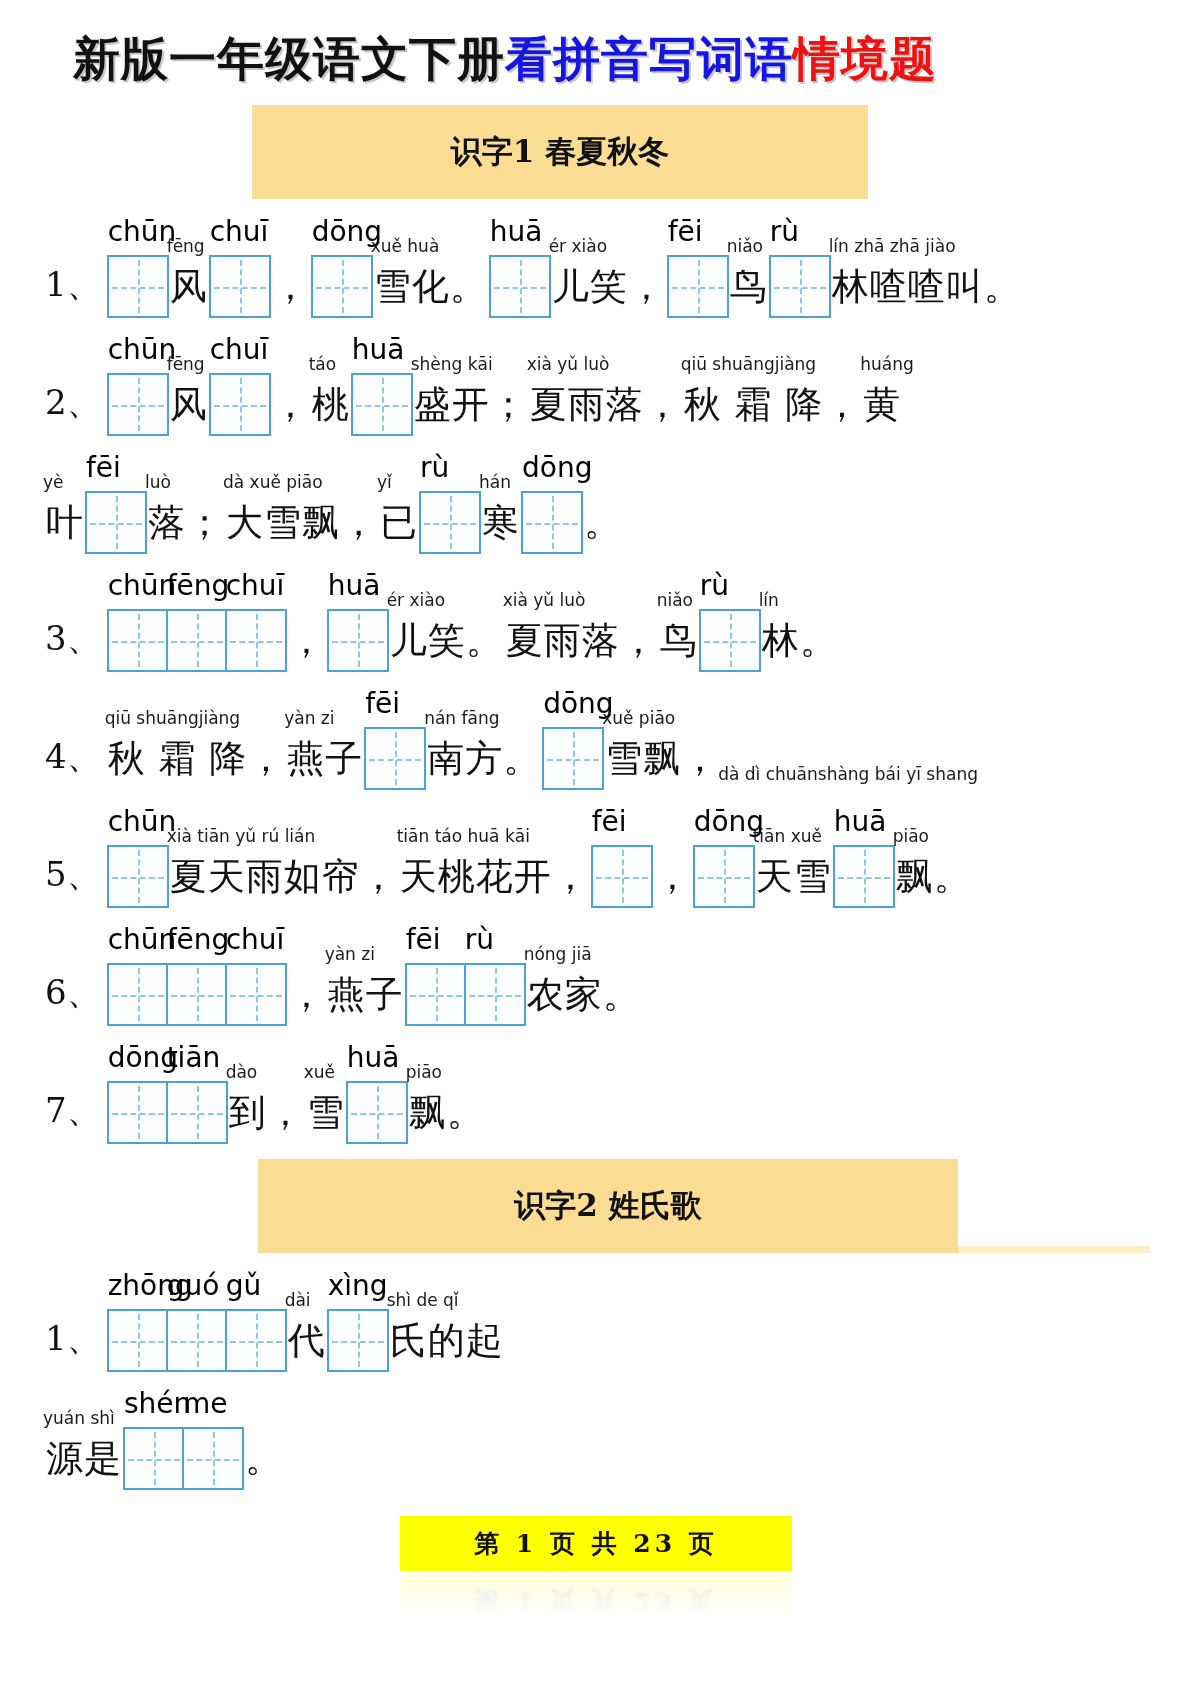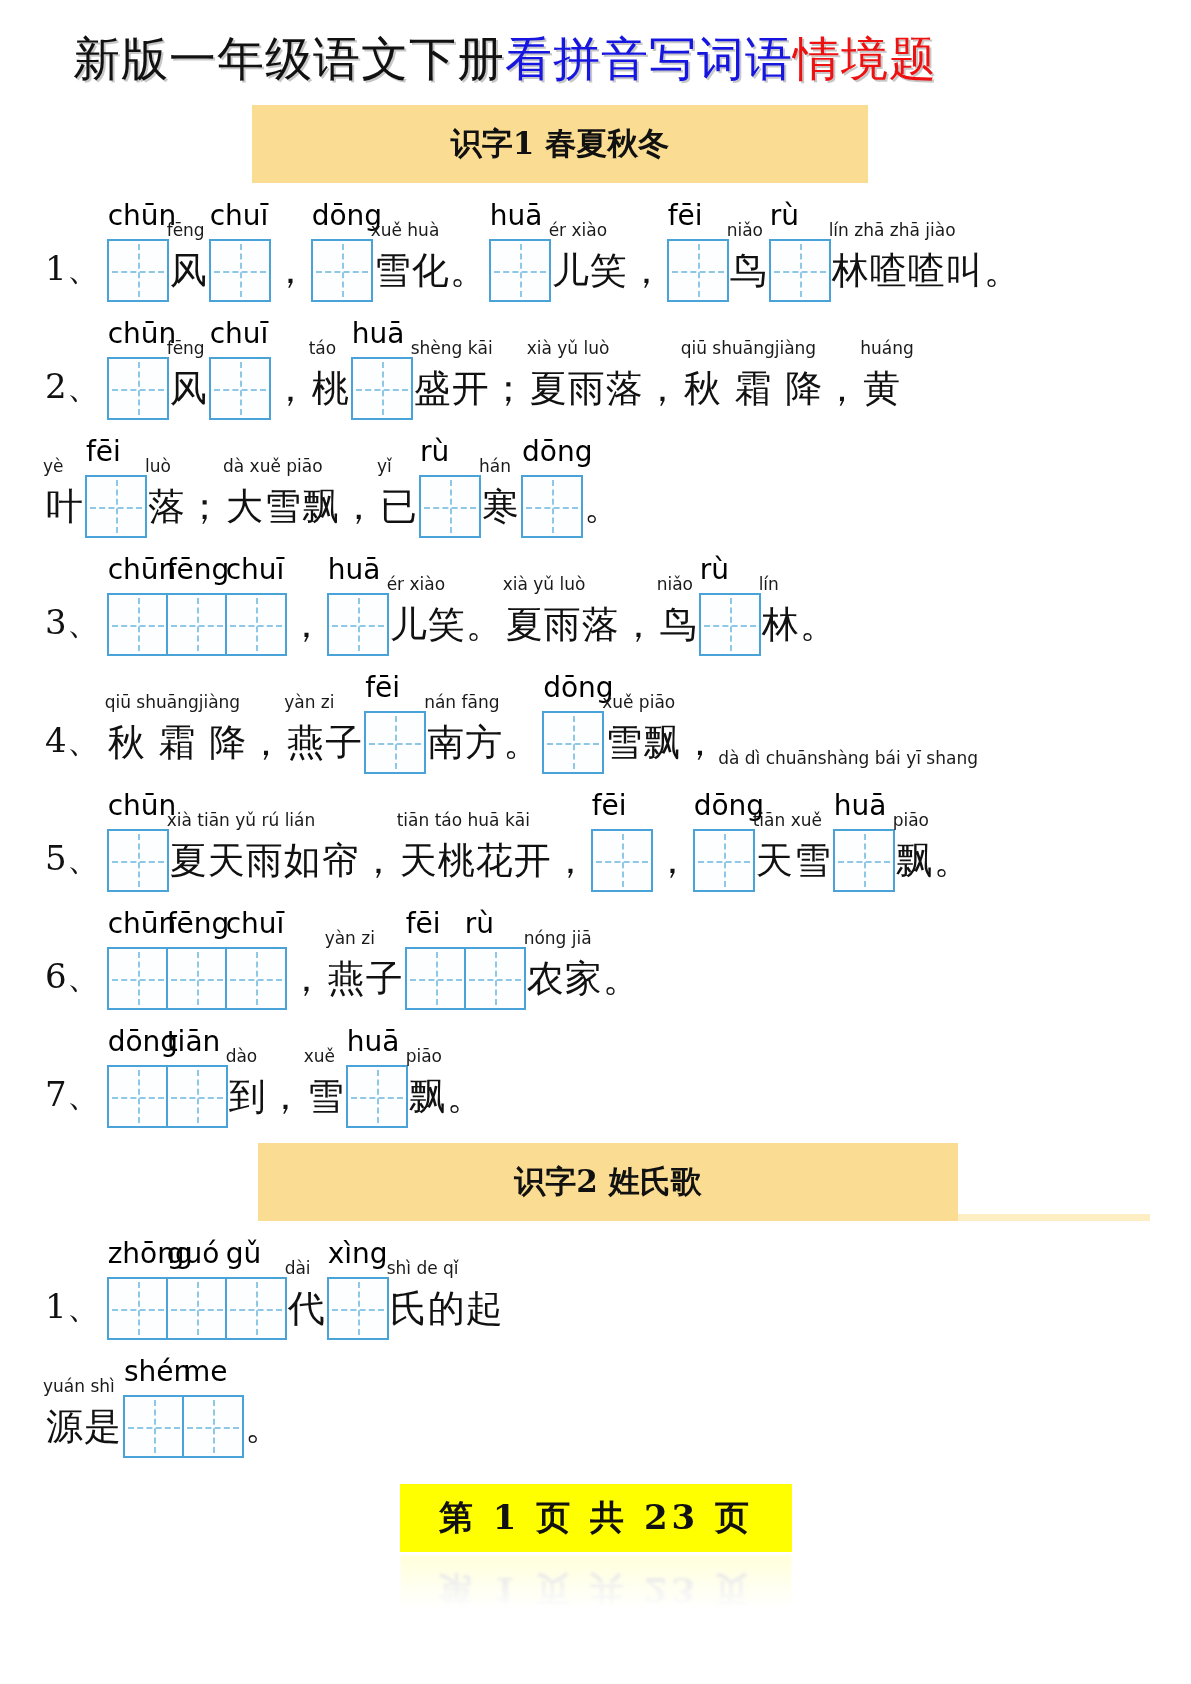--- a/index.html
+++ b/index.html
@@ -6,28 +6,28 @@
     --title-blue:#1616e0; --title-red:#ee1111;
     --header-bg:#fadd92; --footer-bg:#ffff00;
     --box-border:#4aa3d8; --box-dash:#8fc8e6;
   }
   *{margin:0;padding:0;box-sizing:border-box;}
   html,body{background:#fff;}
   body{font-family:"DejaVu Sans",sans-serif;color:#111;}
   .page{width:1191px;height:1684px;background:#fff;padding:20px 38px 0 45px;overflow:hidden;position:relative;}
 
   
-  .title{font-size:47px;font-weight:400;letter-spacing:1px;margin:8px 0 14px 28px;white-space:nowrap;
+  .title{font-size:47px;font-weight:700;letter-spacing:1px;margin:8px 0 14px 28px;white-space:nowrap;
          text-shadow:2px 2px 0 rgba(0,0,0,.22);font-family:"DejaVu Sans",sans-serif;}
   .title .blue{color:var(--title-blue);}
   .title .red{color:var(--title-red);}
 
   
   .hdr{background:var(--header-bg);text-align:center;font-size:31px;font-weight:bold;
-       padding:18px 0;margin:6px 0 16px 0;font-family:"DejaVu Serif",serif;}
+       padding:26px 0;margin:6px 0 16px 0;font-family:"DejaVu Serif",serif;}
   .sec-0 .hdr{margin-left:207px;width:616px;}
   .sec-1 .hdr{margin-left:213px;width:700px;position:relative;}
   .sec-1 .hdr::after{content:"";position:absolute;right:-192px;bottom:0;width:192px;height:7px;
        background:#fdeec3;}
 
   
   .row{display:flex;align-items:flex-end;margin-bottom:15px;white-space:nowrap;}
   .num{font-size:34px;font-family:"DejaVu Serif",serif;margin:0 6px 10px 0;flex:none;}
 
   
@@ -38,21 +38,21 @@
   .box::before{content:"";position:absolute;left:3px;right:3px;top:50%;border-top:2px dashed var(--box-dash);}
   .box::after{content:"";position:absolute;top:3px;bottom:3px;left:50%;border-left:2px dashed var(--box-dash);}
 
   
   .ttok{position:relative;padding-top:26px;flex:none;margin:0 1px;}
   .smallpy{position:absolute;top:0;left:-3px;font-size:17px;color:#1a1a1a;white-space:nowrap;line-height:1.2;}
   .zh{font-size:37px;line-height:1.35;margin-bottom:6px;letter-spacing:1px;font-family:"DejaVu Serif",serif;}
 
   
   .footer{margin:26px 0 0 355px;width:392px;}
-  .badge{background:var(--footer-bg);text-align:center;font-size:34px;font-weight:bold;
+  .badge{background:var(--footer-bg);text-align:center;font-size:25px;font-weight:bold;
          padding:11px 0;font-family:"DejaVu Serif",serif;letter-spacing:4px;}
   .badge.reflect{transform:scaleY(-1);opacity:.14;filter:blur(1.5px);margin-top:3px;
          -webkit-mask-image:linear-gradient(to top,black,transparent 80%);
          mask-image:linear-gradient(to top,black,transparent 80%);}
 </style>
 </head>
 <body>
 
 <div class="page">
 

